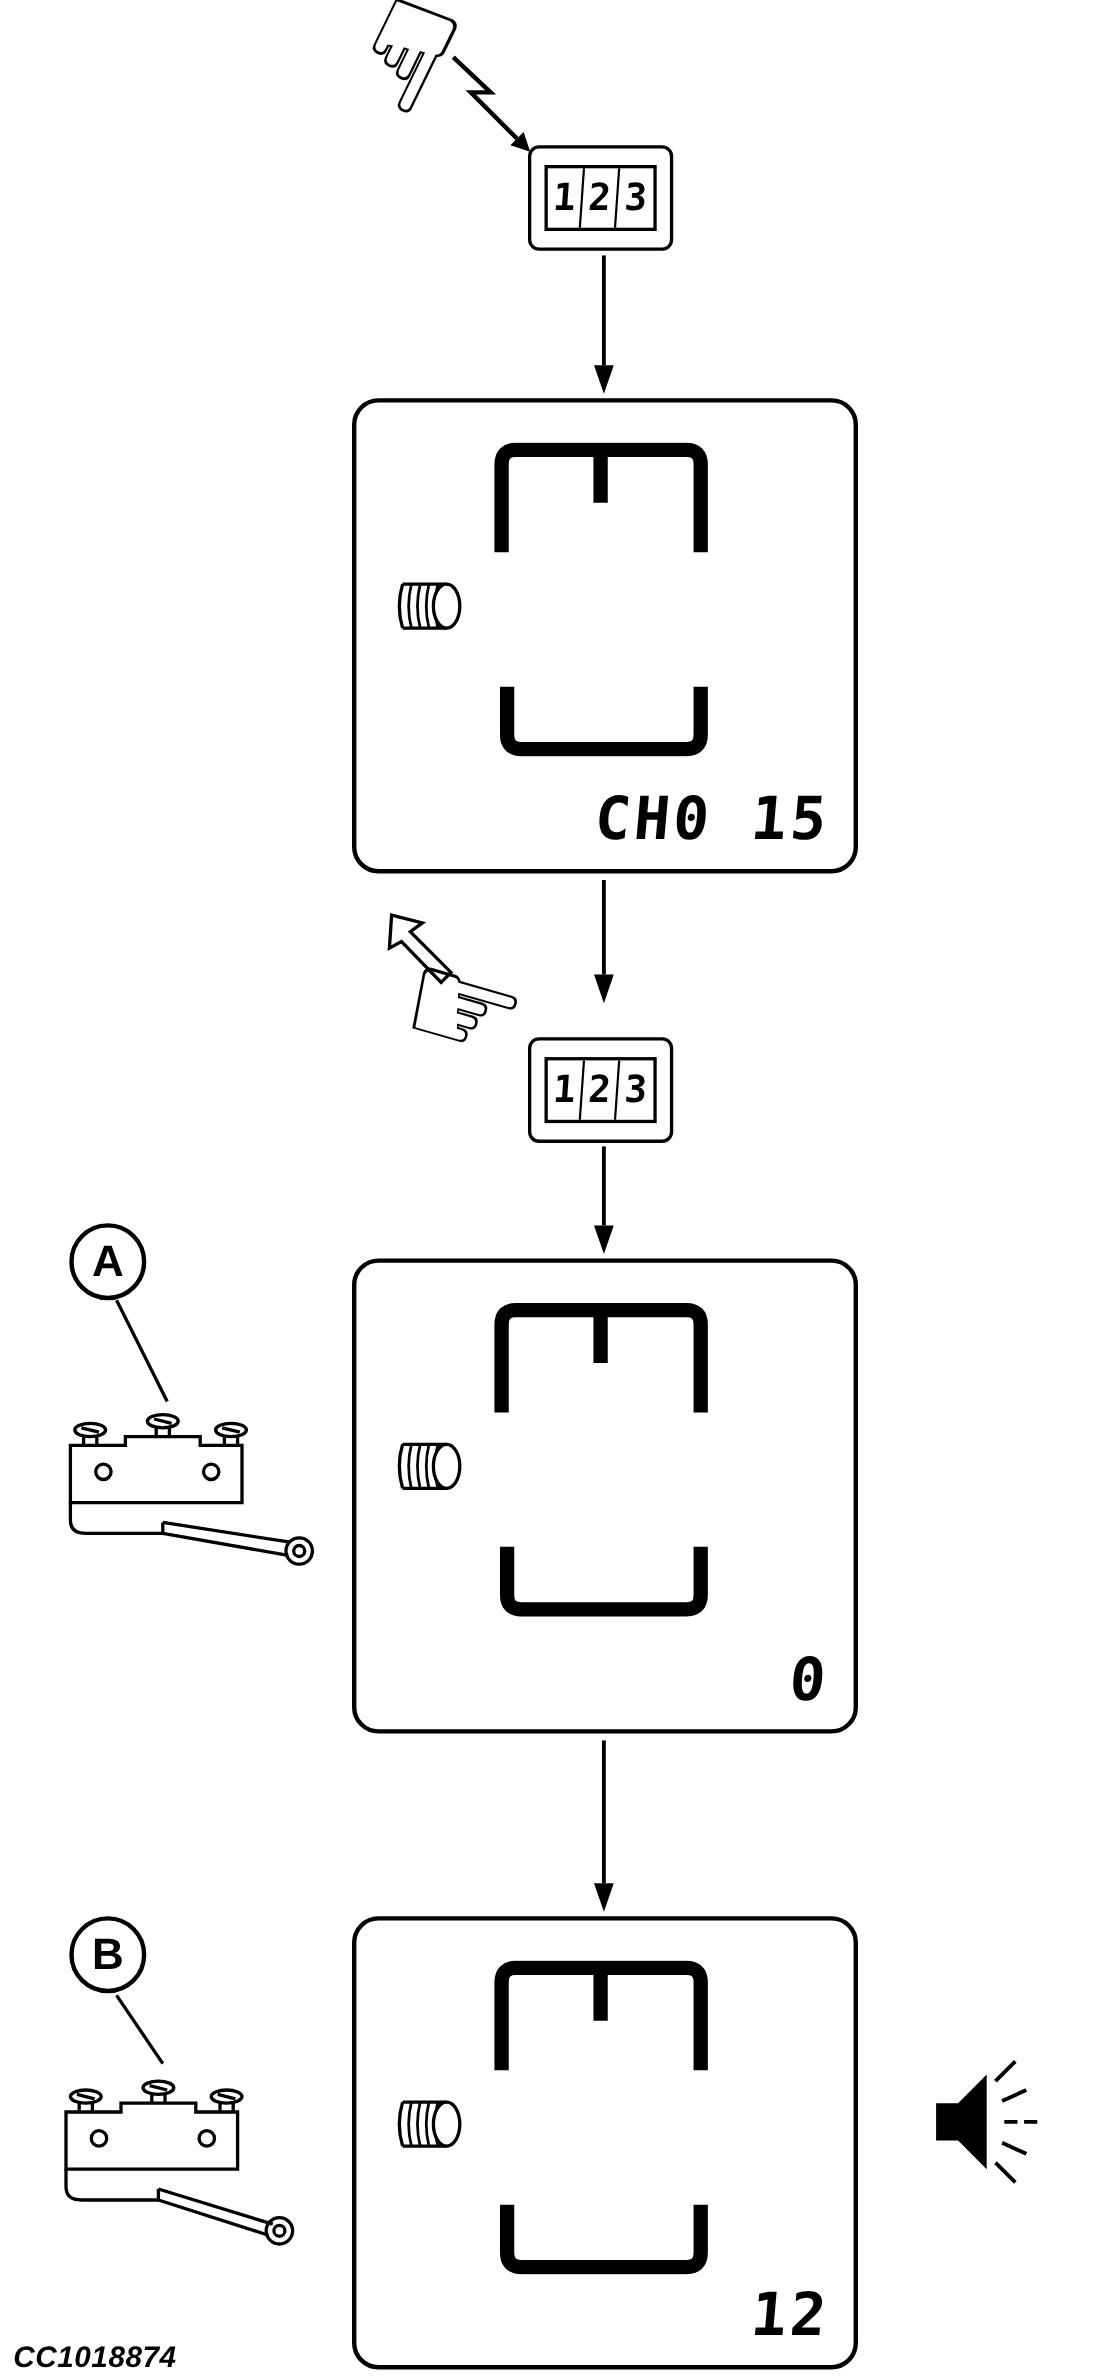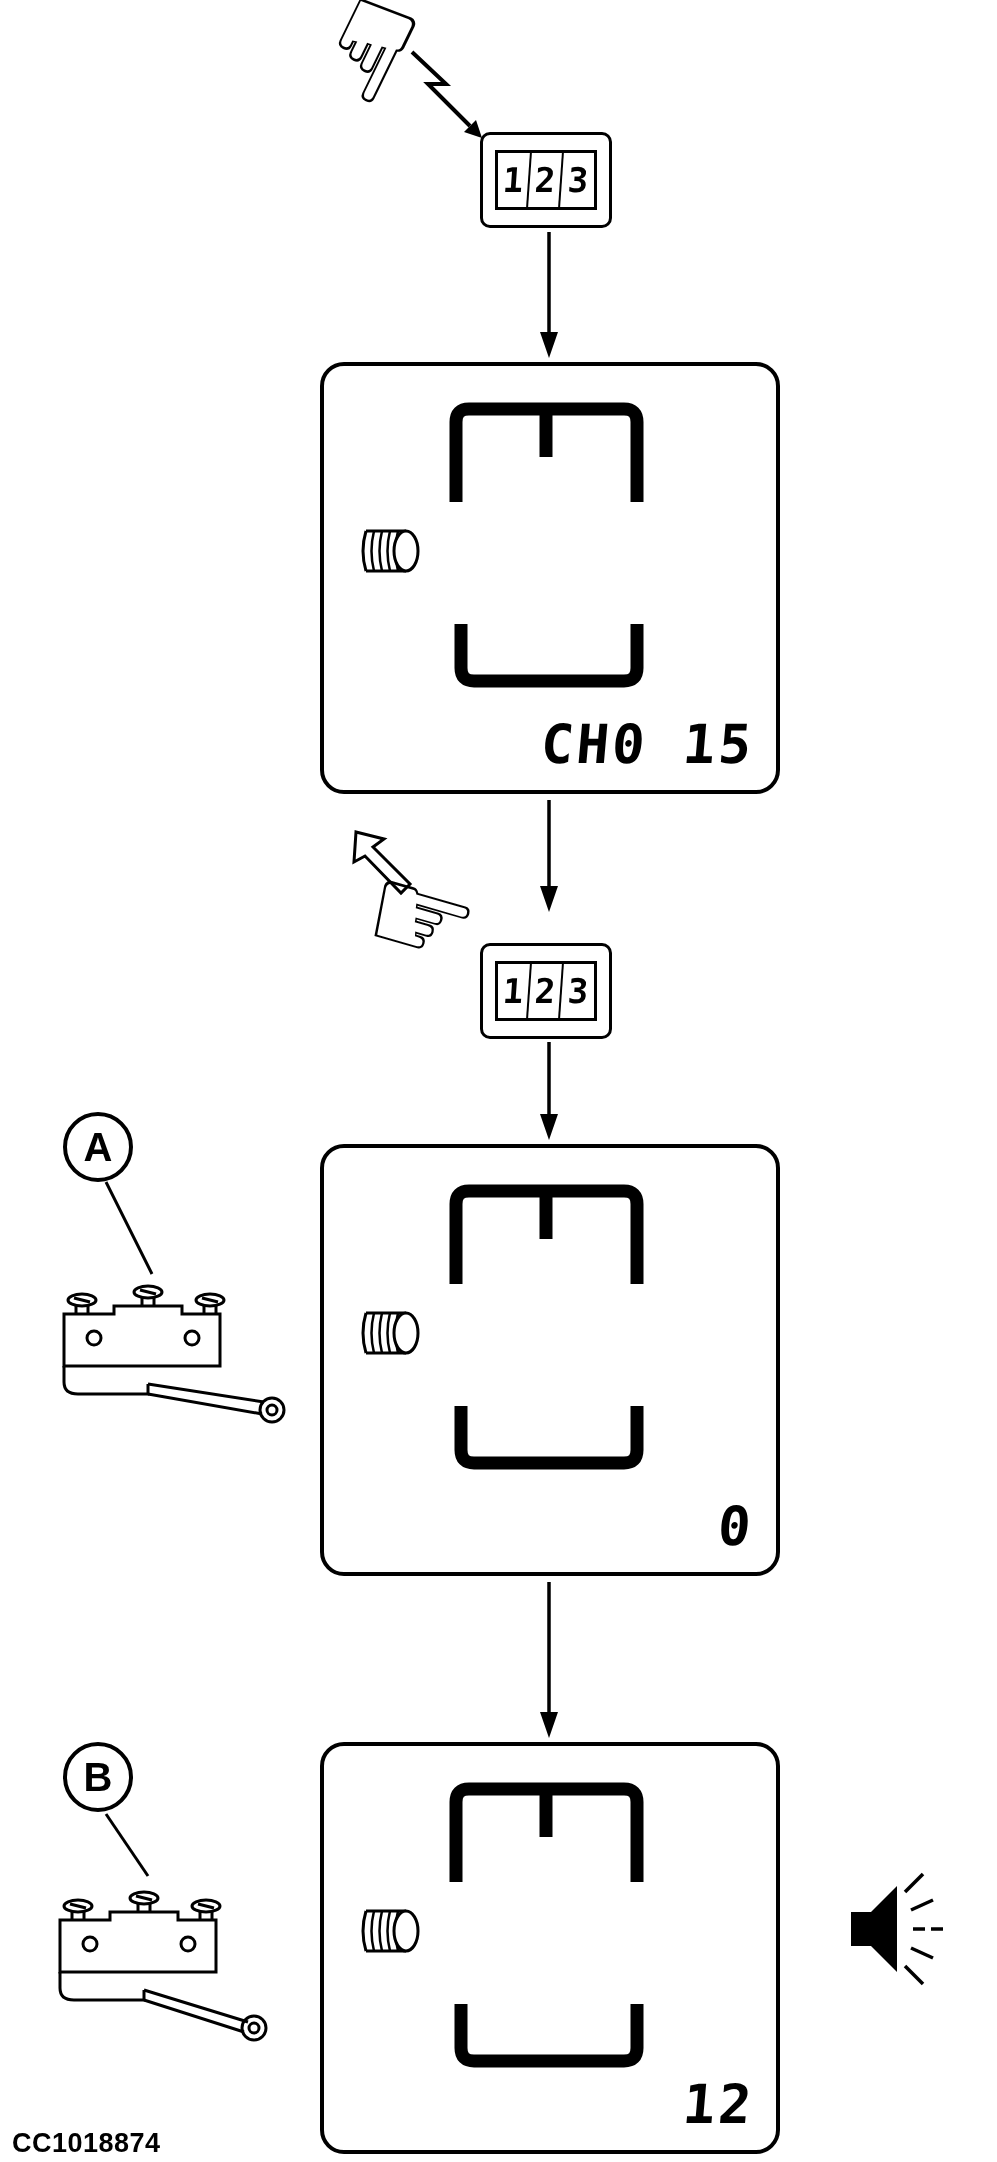--- a/index.html
+++ b/index.html
@@ -43,21 +43,21 @@
   .flow-arrow { position:absolute; left:540px; }
 
   
   .circle-label { position:absolute; left:63px; width:70px; height:70px; border:4px solid #000;
                   border-radius:50%; background:#fff; display:flex; align-items:center; justify-content:center;
                   font-size:40px; font-weight:bold; font-family:"Liberation Sans", sans-serif; }
   .circle-a { top:1112px; }
   .circle-b { top:1742px; }
 
   .figure-code { position:absolute; left:12px; top:2128px; font-weight:bold; font-size:27px;
-                 font-family:"Liberation Sans", sans-serif; letter-spacing:0.5px; }
+                 font-family:"Liberation Sans", sans-serif; letter-spacing:0.5px;font-style:italic; }
 
   svg { display:block; }
 </style>
 </head>
 <body>
 
 <div class="canvas">
 
   <div class="hand hand1">☟</div>
 

